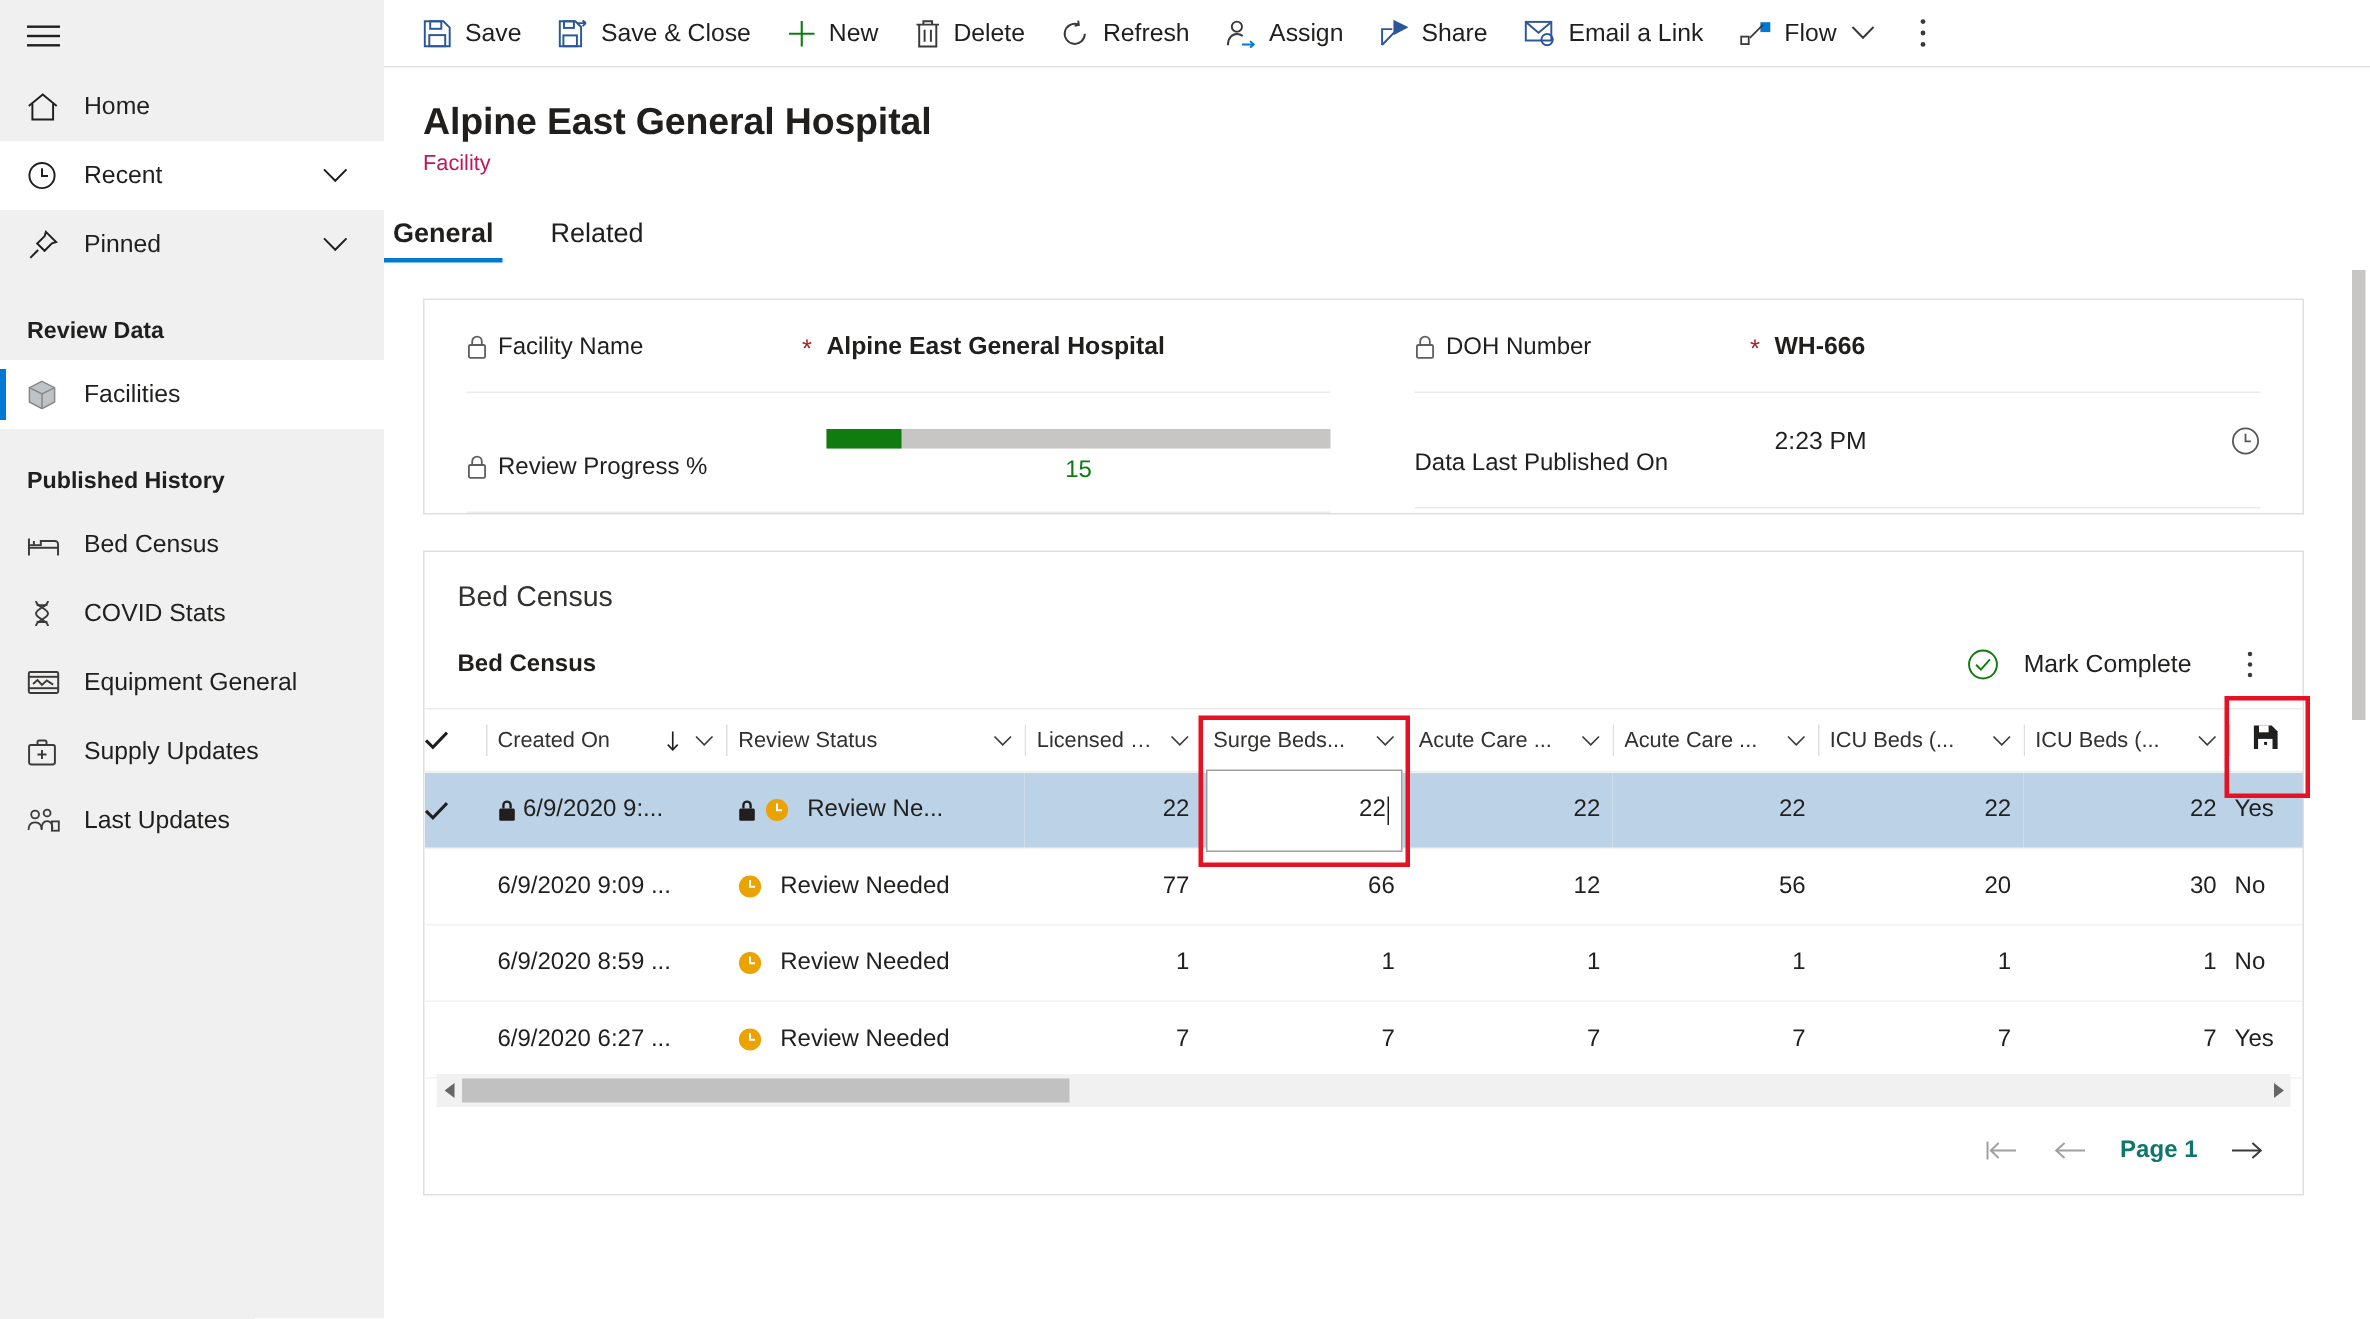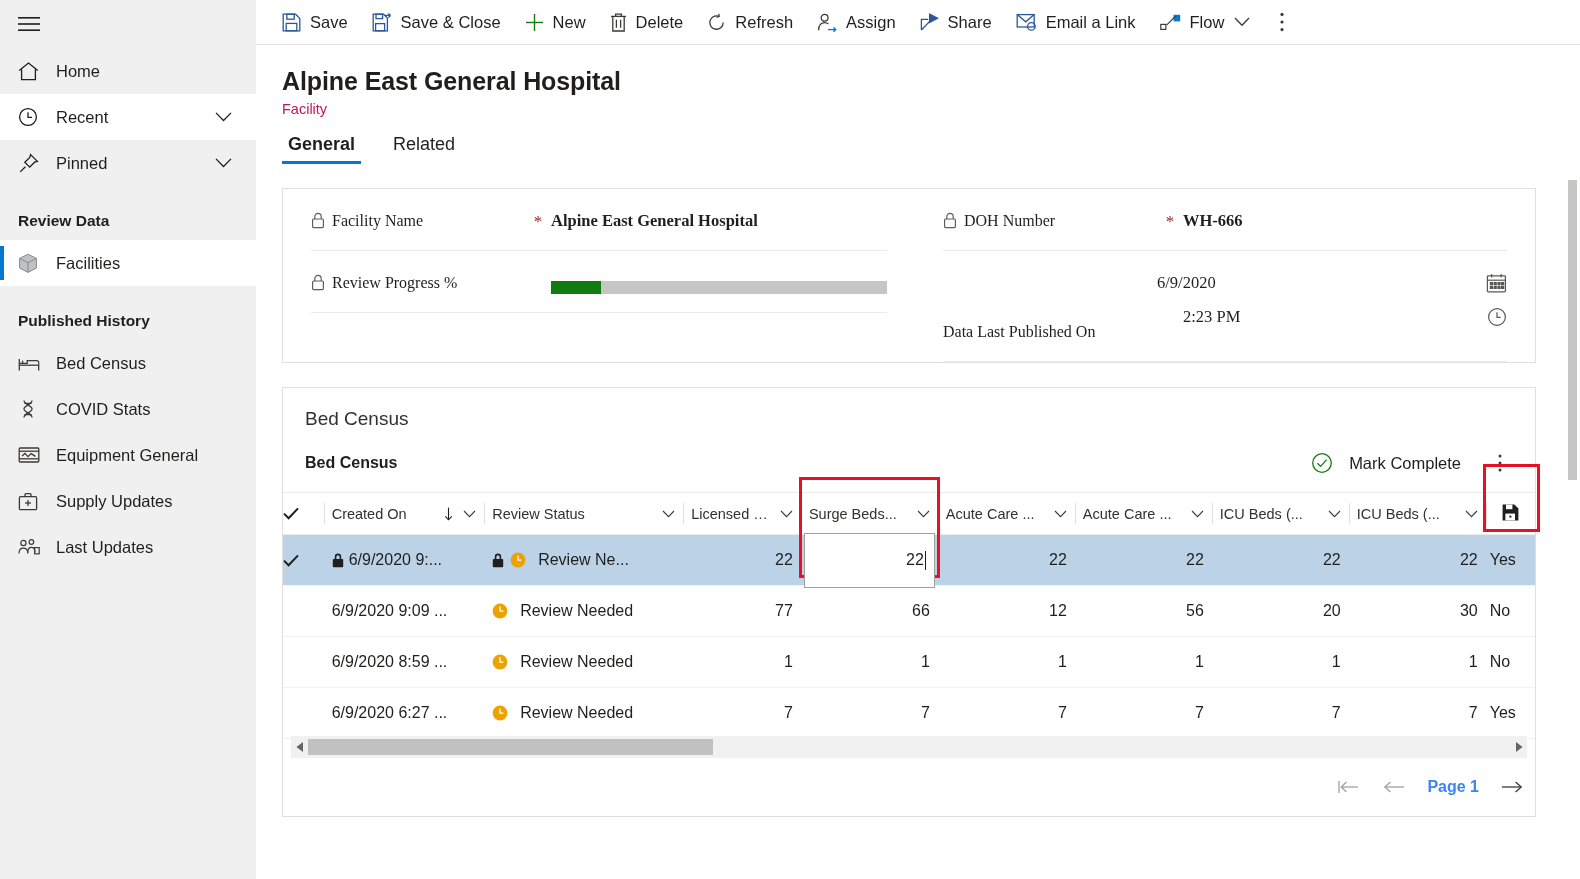--- a/index.html
+++ b/index.html
@@ -71,39 +71,39 @@
   }
 
   
   .rec-head { padding: 22px 0 0 26px; }
   .rec-title {
     font-size: 25px; font-weight: bold; color: #201f1e; letter-spacing: -0.1px;
   }
   .rec-sub { font-size: 14.5px; color: #be185d; margin-top: 5px; }
 
   .tabs {
-    display: flex; padding-left: 26px; margin-top: 17px;
+    display: flex; margin-top: 28px;
     border-bottom: 0;
   }
   .tab {
     font-size: 18px; color: #201f1e; padding: 0 6px 9px 6px;
     margin-right: 26px; cursor: pointer; position: relative;
   }
   .tab.active { font-weight: bold; }
   .tab.active::after {
     content: ""; position: absolute; left: 0; right: 0; bottom: 0;
     height: 3px; background: #0078d4;
   }
 
   
   .card {
     margin: 24px 44px 0 26px; border: 1px solid #e1dfdd; background: #fff;
   }
   .form-grid { display: flex; padding: 0; }
-  .form-col { flex: 1 1 50%; padding: 0 28px; font-family: Liberation Serif, serif; }
+  .form-col { flex: 1 1 50%; padding: 0 28px; }
   .form-col.left { border-right: 0; }
   .frow {
     display: flex; align-items: flex-start;
     padding: 22px 0 18px 0; border-bottom: 1px solid #edebe9;
     min-height: 62px;
   }
   .frow.last { border-bottom: 1px solid #edebe9; align-items: flex-end; }
   .flabel {
     width: 214px; flex: 0 0 214px; display: flex; align-items: flex-start;
     font-size: 16px; color: #201f1e; line-height: 1.3;
@@ -215,22 +215,22 @@
   }
   .hs-arrow { width: 17px; display: flex; align-items: center; justify-content: center; cursor: pointer; }
   .hs-track { flex: 1 1 auto; height: 16px; position: relative; }
   .hs-thumb {
     position: absolute; left: 0; top: 0; height: 16px; width: 405px;
     background: #c1c1c1; cursor: pointer;
   }
 
   
   .pager {
-    position: absolute; right: 0; bottom: 12px;
-    display: flex; align-items: center; color: #3b82f6; font-size: 16px;
+    position: absolute; right: 14px; bottom: 12px;
+    display: flex; align-items: center; color: #0f766e; font-size: 16px;
   }
   .pg-btn {
     width: 46px; height: 34px; display: flex; align-items: center;
     justify-content: center; cursor: pointer;
   }
   .pg-label { font-weight: bold; padding: 0 10px; }
 
   
   .page-scroll {
     position: absolute; right: 0; top: 46px; width: 15px; bottom: 0;
@@ -533,20 +533,21 @@
                   <path d="M3.8 7 V4.6 A3.2 3.2 0 0 1 10.2 4.6 V7"></path>
                 </svg>
               </span>
               <span>Review Progress %</span>
             </div>
             <div class="req"></div>
             <div class="progress-wrap">
               <div class="progress-bar">
                 <div class="progress-fill" id="progress-fill" style="width: 15%;"></div>
               </div>
+              <div class="progress-val">15</div>
             </div>
           </div>
         </div>
 
         <div class="form-col">
           <div class="frow">
             <div class="flabel">
               <span class="lockico">
                 <svg width="14" height="17" viewBox="0 0 14 17" fill="none" stroke="#605e5c" stroke-width="1.2">
                   <rect x="1.6" y="7" width="10.8" height="8.6" rx="1"></rect>
@@ -557,40 +558,20 @@
             </div>
             <div class="req">*</div>
             <div class="fval">WH-666</div>
           </div>
 
           <div class="frow last">
             <div class="flabel">
               <span>Data Last Published On</span>
             </div>
             <div class="datetime-wrap">
-              <div class="dt-line">
-                <span>6/9/2020</span>
-                <span class="dticon">
-                  <svg width="21" height="20" viewBox="0 0 21 20" fill="none" stroke="#3b3a39" stroke-width="1.2">
-                    <rect x="1.4" y="2.8" width="18" height="16" rx="0.8"></rect>
-                    <path d="M1.4 7.2 H19.4"></path>
-                    <path d="M5.6 1 V4.4 M15.2 1 V4.4"></path>
-                    <g fill="#3b3a39">
-                      <rect x="4.4" y="9.6" width="2" height="2"></rect>
-                        <rect x="8.2" y="9.6" width="2" height="2"></rect>
-                      <rect x="12" y="9.6" width="2" height="2"></rect>
-                        <rect x="15.6" y="9.6" width="2" height="2"></rect>
-                      <rect x="4.4" y="13.4" width="2" height="2"></rect>
-                        <rect x="8.2" y="13.4" width="2" height="2"></rect>
-                      <rect x="12" y="13.4" width="2" height="2"></rect>
-                        <rect x="15.6" y="13.4" width="2" height="2"></rect>
-                    </g>
-                  </svg>
-                </span>
-              </div>
               <div class="dt-line">
                 <span class="dt-time">2:23 PM</span>
                 <span class="dticon">
                   <svg width="20" height="20" viewBox="0 0 20 20" fill="none" stroke="#3b3a39" stroke-width="1.2">
                     <circle cx="10" cy="10" r="8.4"></circle>
                     <path d="M10 5.2 V10.3 H13.6"></path>
                   </svg>
                 </span>
               </div>
             </div>

